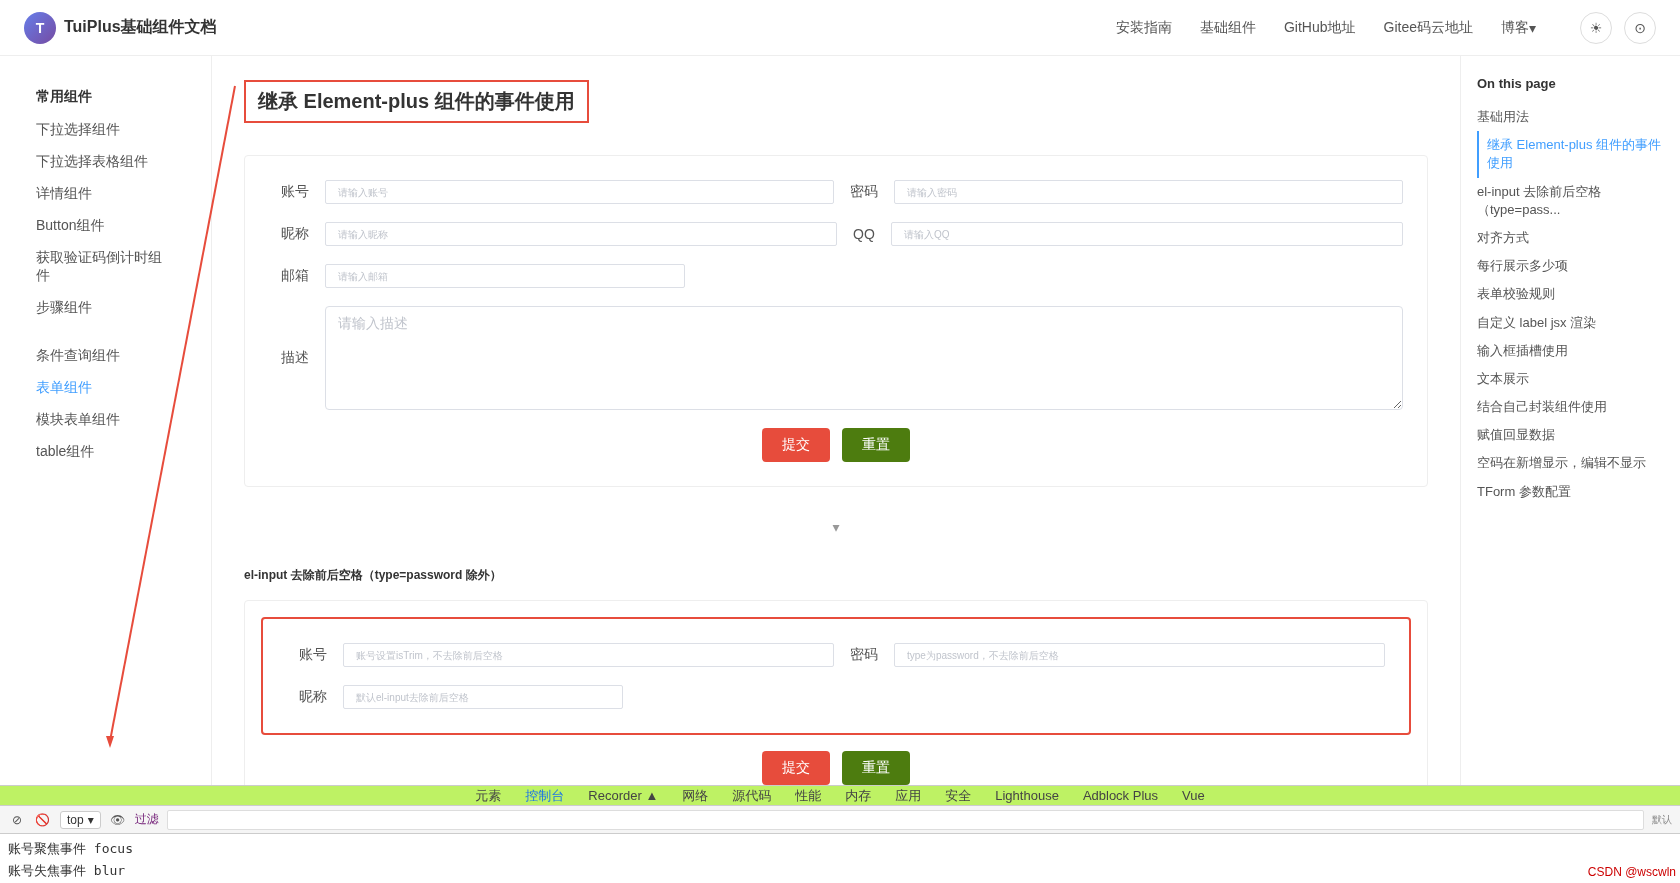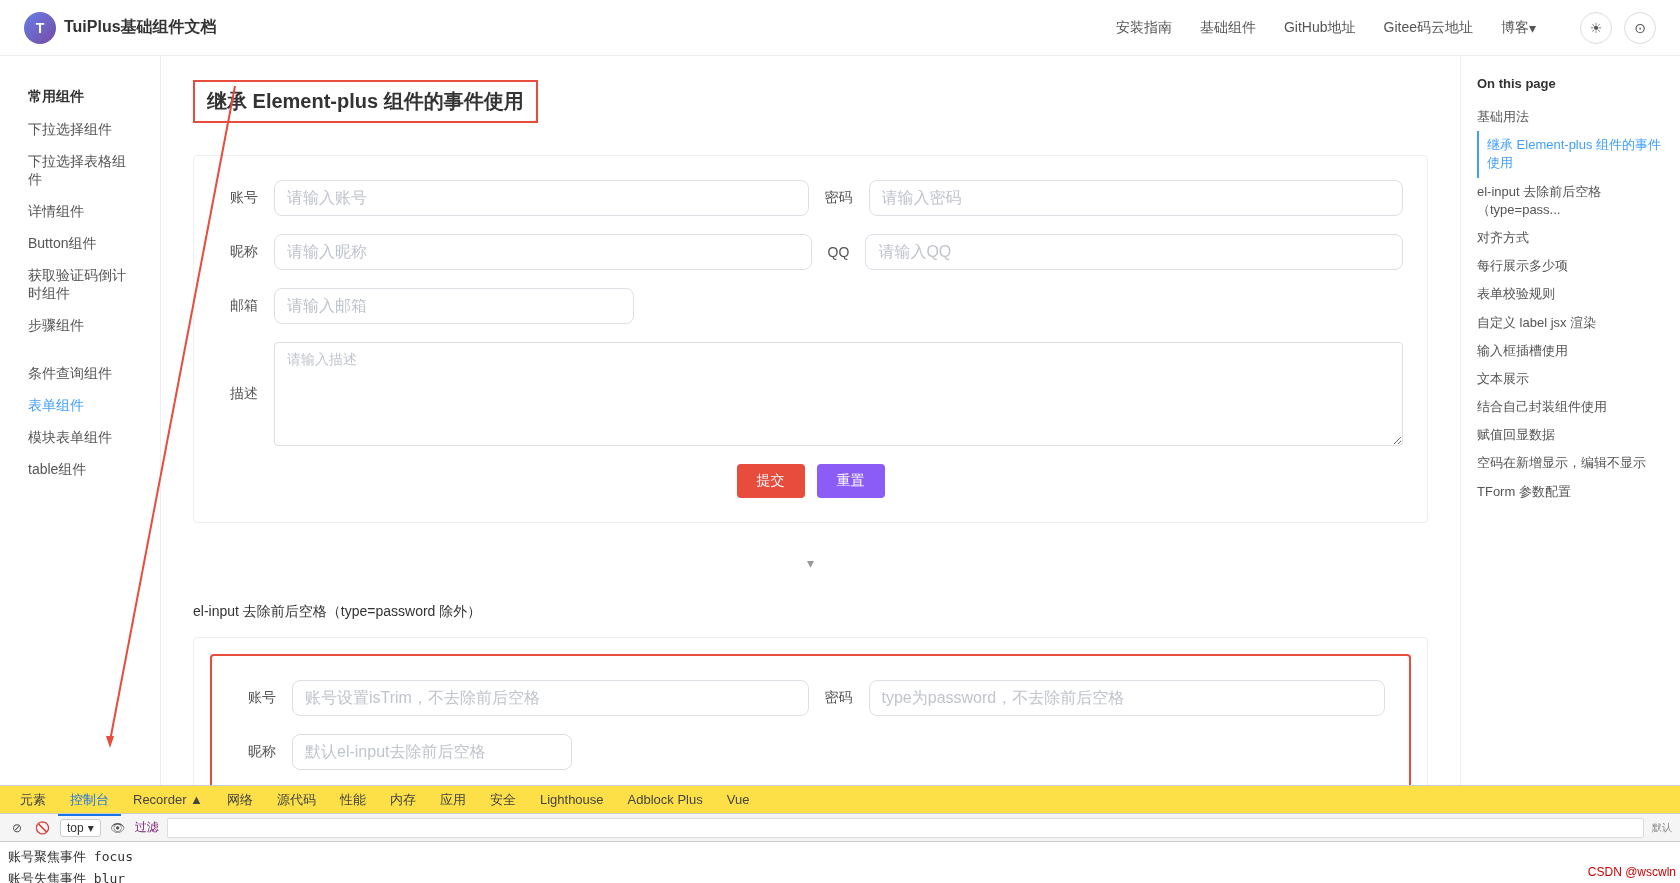--- a/index.html
+++ b/index.html
@@ -15,21 +15,21 @@
     .nav-links { display: flex; align-items: center; gap: 28px; margin-left: auto; }
     .nav-link { color: #555; text-decoration: none; font-size: 14px; cursor: pointer; }
     .nav-icons { display: flex; align-items: center; gap: 12px; margin-left: 16px; }
     .nav-icon-btn { width: 32px; height: 32px; border: 1px solid #ddd; border-radius: 50%; display: flex; align-items: center; justify-content: center; cursor: pointer; font-size: 14px; color: #555; }
     .blog-link { display: flex; align-items: center; color: #555; cursor: pointer; }
 
     
     .layout { display: flex; margin-top: 56px; height: calc(883px - 56px); }
 
     
-    .sidebar { width: 161px; flex-shrink: 0; border-right: 1px solid #eee; padding: 20px 8px; overflow-y: auto; background: #fff; }
+    .sidebar { width: 212px; flex-shrink: 0; border-right: 1px solid #eee; padding: 20px 16px; overflow-y: auto; background: #fff; }
     .sidebar-section-title { font-weight: bold; font-size: 14px; color: #333; padding: 8px 20px; margin-top: 4px; }
     .sidebar-item { padding: 7px 20px; color: #555; font-size: 14px; cursor: pointer; }
     .sidebar-item.active { color: #409eff; font-weight: 500; }
     .sidebar-divider { height: 16px; }
 
     
     .main-content { flex: 1; overflow-y: auto; padding: 24px 32px; background: #fff; }
 
     
     .right-sidebar { width: 220px; flex-shrink: 0; padding: 20px 16px; border-left: 1px solid #eee; overflow-y: auto; background: #fff; }
@@ -39,38 +39,38 @@
 
     
     .section-heading { font-size: 20px; font-weight: bold; color: #333; margin-bottom: 16px; padding: 6px 12px; border: 2px solid #e74c3c; display: inline-block; }
 
     
     .form-section { border: 1px solid #eee; border-radius: 4px; padding: 24px; margin-bottom: 24px; background: #fff; }
     .form-section-highlighted { border: 2px solid #e74c3c; border-radius: 4px; padding: 24px; margin-bottom: 8px; background: #fff; }
 
     .form-row { display: flex; align-items: center; margin-bottom: 18px; gap: 16px; }
     .form-label { width: 40px; text-align: right; color: #555; font-size: 14px; flex-shrink: 0; }
-    .form-input { flex: 1; height: 36px; border: 1px solid #dcdfe6; border-radius: 8px; padding: 0 12px; font-size: 16px; color: #333; outline: none; background: #fff; }
+    .form-input { flex: 1; height: 24px; border: 1px solid #dcdfe6; border-radius: 2px; padding: 0 12px; font-size: 10px; color: #333; outline: none; background: #fff; }
     .form-input::placeholder { color: #c0c4cc; }
     .form-textarea { width: 100%; border: 1px solid #dcdfe6; border-radius: 4px; padding: 8px 12px; font-size: 14px; color: #333; outline: none; resize: vertical; height: 104px; font-family: inherit; }
     .form-textarea::placeholder { color: #c0c4cc; }
     .field-label { color: #555; font-size: 14px; white-space: nowrap; }
 
     .btn-submit { background: #e74c3c; color: white; border: none; border-radius: 4px; padding: 8px 20px; font-size: 14px; cursor: pointer; }
-    .btn-reset { background: #8b5cf6; color: white; border: none; border-radius: 4px; padding: 8px 20px; font-size: 14px; cursor: pointer; }
+    .btn-reset { background: #4d7c0f; color: white; border: none; border-radius: 4px; padding: 8px 20px; font-size: 14px; cursor: pointer; }
     .btn-row { display: flex; gap: 12px; justify-content: center; margin-top: 8px; }
 
     .expand-btn { display: flex; justify-content: center; padding: 8px; cursor: pointer; color: #999; }
 
     
-    .sub-section-heading { font-size: 14px; font-weight: normal; color: #333; margin: 24px 0 16px; }
+    .sub-section-heading { font-size: 12px; font-weight: bold; color: #333; margin: 24px 0 16px; }
 
     
     .devtools { position: fixed; bottom: 0; left: 0; right: 0; background: #f5f5f5; border-top: 1px solid #ccc; }
-    .devtools-tabs { display: flex; align-items: center; height: 28px; border-bottom: 1px solid #ccc; background: #fde047; padding: 0 8px; gap: 0; }
+    .devtools-tabs { display: flex; align-items: center; height: 20px; border-bottom: 1px solid #ccc; background: #bef264; padding: 0 8px; gap: 0; justify-content: center; }
     .devtools-tab { padding: 0 12px; height: 32px; line-height: 32px; font-size: 13px; color: #444; cursor: pointer; border-bottom: 2px solid transparent; }
     .devtools-tab.active { color: #1a73e8; border-bottom: 2px solid #1a73e8; }
     .devtools-toolbar { display: flex; align-items: center; height: 28px; padding: 0 8px; gap: 8px; border-bottom: 1px solid #ccc; background: #f5f5f5; }
     .devtools-toolbar-icon { width: 18px; height: 18px; display: flex; align-items: center; justify-content: center; cursor: pointer; color: #555; font-size: 12px; }
     .devtools-toolbar-select { display: flex; align-items: center; gap: 4px; cursor: pointer; color: #333; font-size: 12px; border: 1px solid #ccc; border-radius: 3px; padding: 1px 6px; background: #fff; }
     .devtools-console-content { height: 68px; padding: 4px 8px; overflow-y: auto; background: #fff; }
     .console-line { font-size: 13px; color: #333; padding: 2px 0; font-family: monospace; }
 
     .csdn-badge { position: fixed; bottom: 4px; right: 4px; font-size: 12px; color: #c00; }
   </style>

